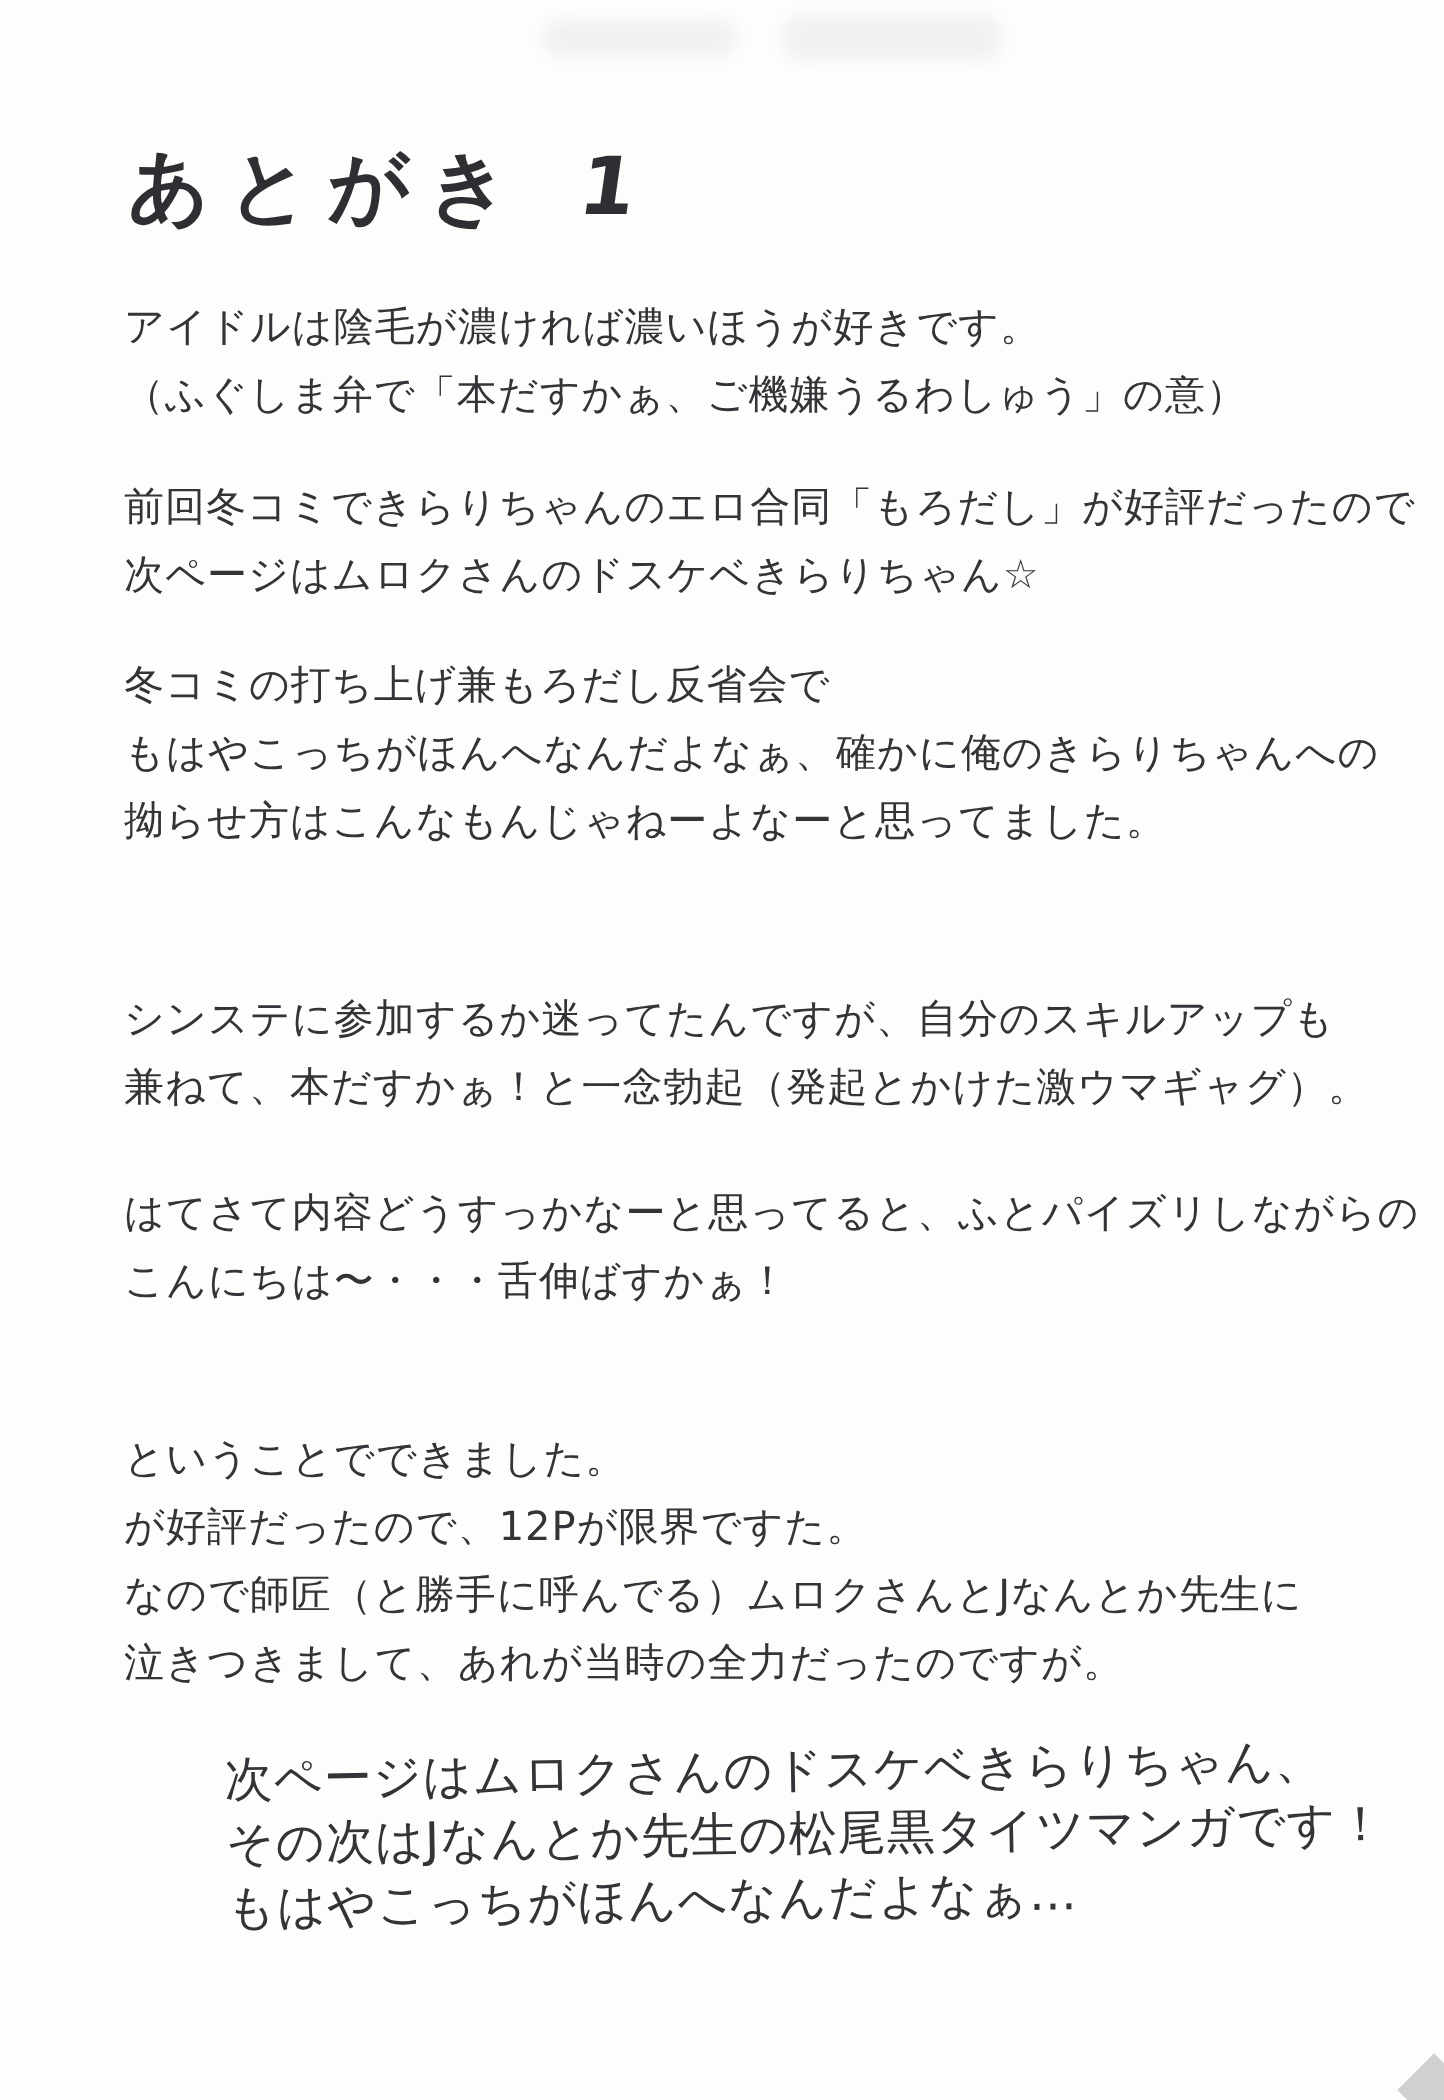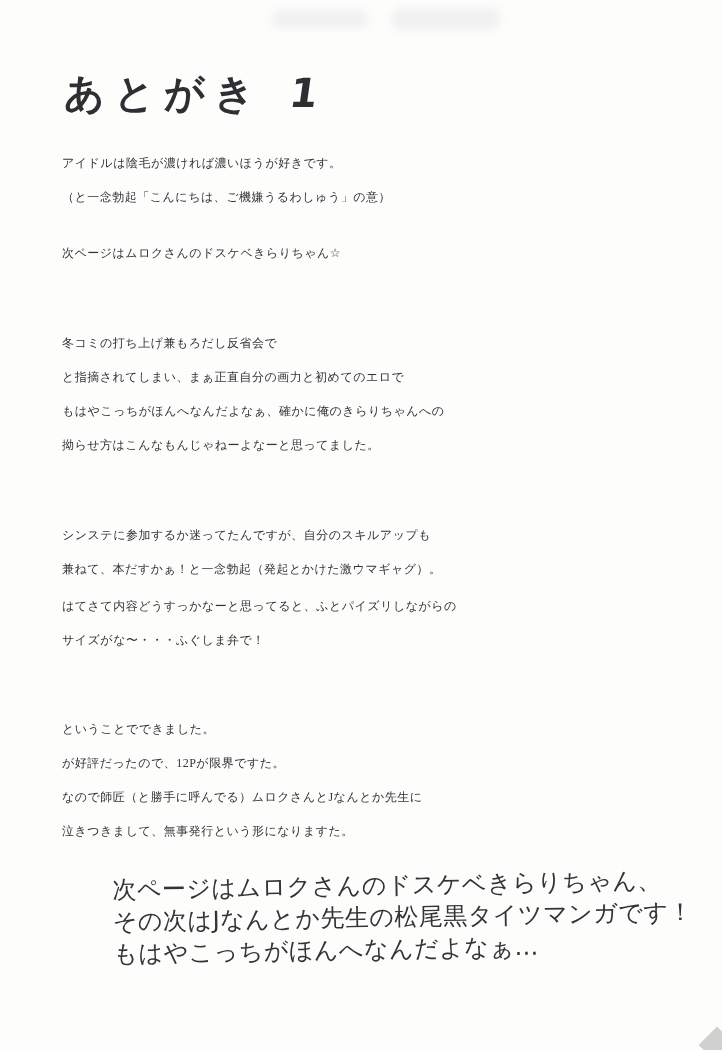--- a/index.html
+++ b/index.html
@@ -51,32 +51,32 @@
   .title-num {
     display: inline-block;
     margin-left: 26px;
     letter-spacing: 0;
     transform: skewX(-8deg);
   }
   .para {
     position: absolute;
     left: 62px;
     margin: 0;
-    font-size: 12px;
+    font-size: 20px;
     line-height: 34px;
     letter-spacing: 0.5px;
     white-space: nowrap;
     color: #333338;
   }
   .para-0 { top: 146px; }
   .para-1 { top: 236px; }
   .para-2 { top: 326px; font-family: Liberation Serif, serif; }
-  .para-3 { top: 518px; font-family: Liberation Serif, serif; }
+  .para-3 { top: 493px; font-family: Liberation Serif, serif; }
   .para-4 { top: 589px; }
-  .para-5 { top: 712px; font-family: Liberation Serif, serif; }
+  .para-5 { top: 712px; }
   .para-6 {
     top: 874px;
     left: 112px;
     font-size: 24px;
     line-height: 32px;
     transform: rotate(-1deg);
     transform-origin: left top;
   }
   .line { min-height: 1em; }
 </style>
@@ -85,49 +85,49 @@
 
 <div class="page">
 
   <div class="smudge smudge-1"></div>
   <div class="smudge smudge-2"></div>
 
   <h1 class="title"><span>あとがき</span><span class="title-num">1</span></h1>
 
   <div class="para para-0">
     <div class="line">アイドルは陰毛が濃ければ濃いほうが好きです。</div>
-    <div class="line">（と一念勃起「こんにちは、ご機嫌うるわしゅう」の意）</div>
+    <div class="line">（ふぐしま弁で「本だすかぁ、ご機嫌うるわしゅう」の意）</div>
   </div>
 
   <div class="para para-1">
+    <div class="line">前回冬コミできらりちゃんのエロ合同「もろだし」が好評だったので</div>
     <div class="line">次ページはムロクさんのドスケベきらりちゃん☆</div>
   </div>
 
   <div class="para para-2">
     <div class="line">冬コミの打ち上げ兼もろだし反省会で</div>
-    <div class="line">と指摘されてしまい、まぁ正直自分の画力と初めてのエロで</div>
     <div class="line">もはやこっちがほんへなんだよなぁ、確かに俺のきらりちゃんへの</div>
     <div class="line">拗らせ方はこんなもんじゃねーよなーと思ってました。</div>
   </div>
 
   <div class="para para-3">
     <div class="line">シンステに参加するか迷ってたんですが、自分のスキルアップも</div>
     <div class="line">兼ねて、本だすかぁ！と一念勃起（発起とかけた激ウマギャグ）。</div>
   </div>
 
   <div class="para para-4">
     <div class="line">はてさて内容どうすっかなーと思ってると、ふとパイズリしながらの</div>
-    <div class="line">サイズがな〜・・・ふぐしま弁で！</div>
+    <div class="line">こんにちは〜・・・舌伸ばすかぁ！</div>
   </div>
 
   <div class="para para-5">
     <div class="line">ということでできました。</div>
     <div class="line">が好評だったので、12Pが限界ですた。</div>
     <div class="line">なので師匠（と勝手に呼んでる）ムロクさんとJなんとか先生に</div>
-    <div class="line">泣きつきまして、無事発行という形になりますた。</div>
+    <div class="line">泣きつきまして、あれが当時の全力だったのですが。</div>
   </div>
 
   <div class="para para-6">
     <div class="line">次ページはムロクさんのドスケベきらりちゃん、</div>
     <div class="line">その次はJなんとか先生の松尾黒タイツマンガです！</div>
     <div class="line">もはやこっちがほんへなんだよなぁ…</div>
   </div>
 
   <div class="corner-shadow"></div>
 

